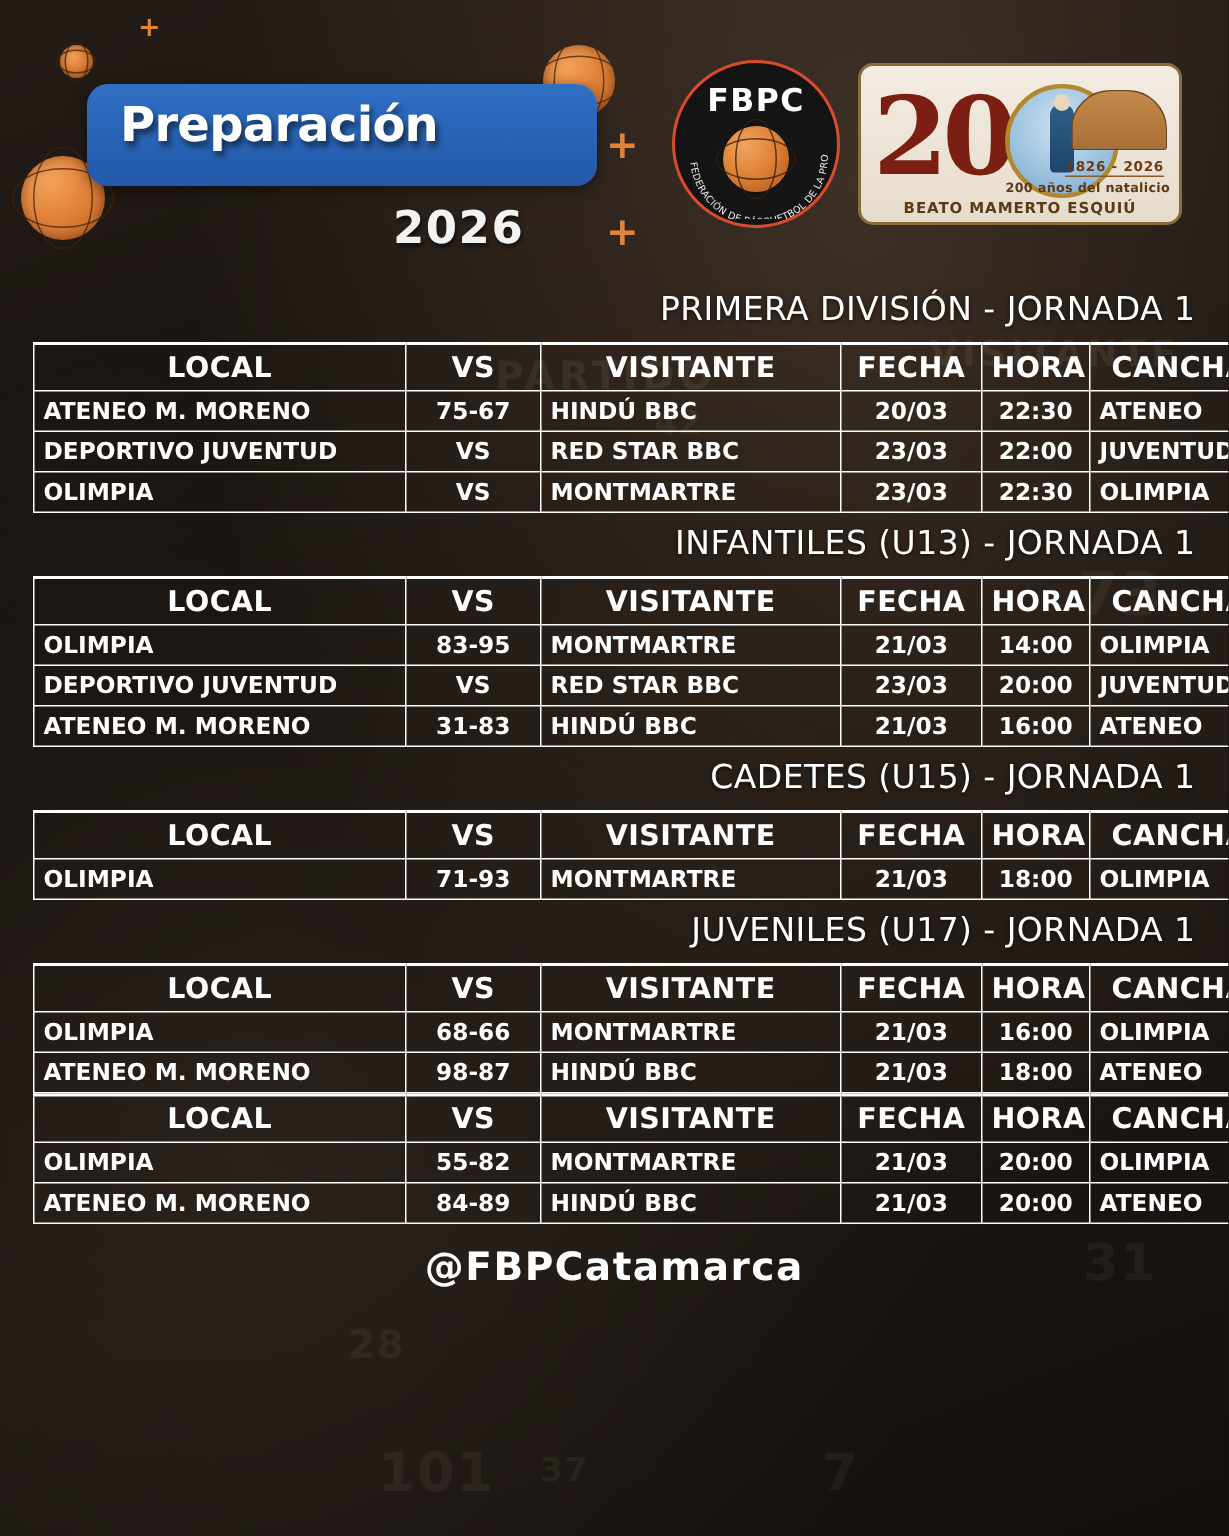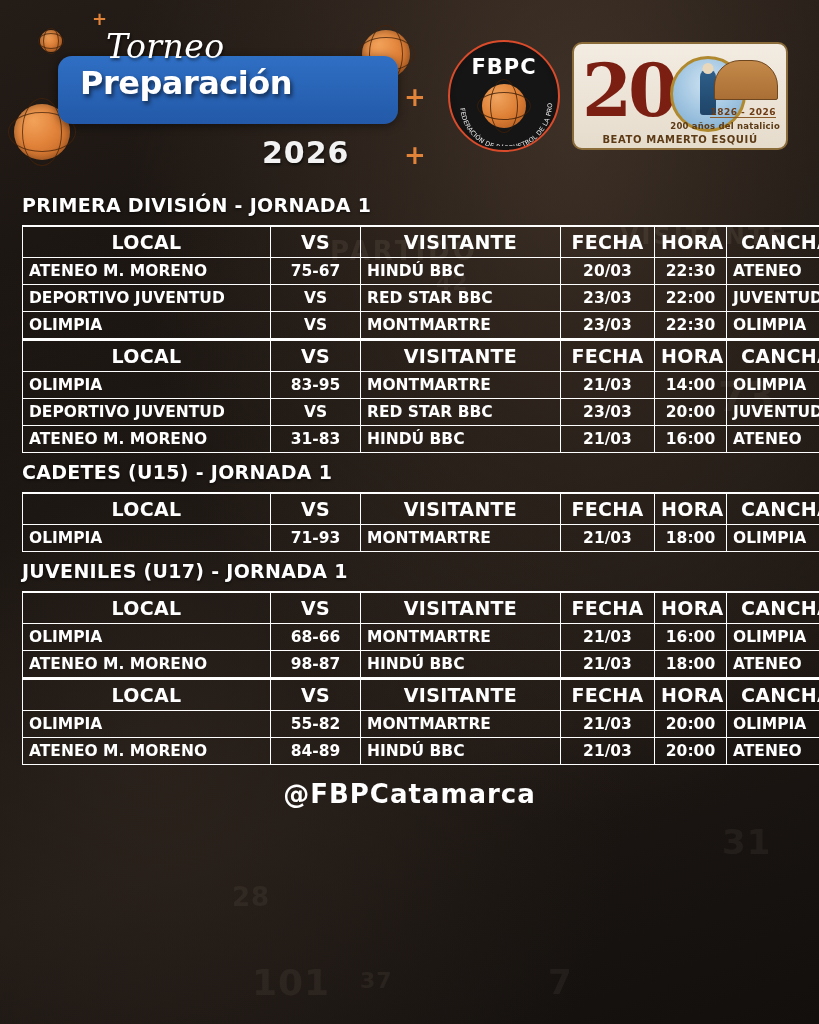--- a/index.html
+++ b/index.html
@@ -182,24 +182,24 @@
     font-size: 8.5px; color: #5c3a16; font-weight: 700; letter-spacing: 0.2px;
   }
   .l200-sub2 {
     position: absolute; left: 0; right: 0; bottom: 3px; text-align: center;
     font-size: 10px; color: #5c3a16; font-weight: 700; letter-spacing: 0.6px;
   }
 
   
   .content { position: relative; padding: 0 22px; }
   .section-title {
-    text-align: left;
+    text-align: right;
     color: #ffffff;
-    font-weight: 700;
-    font-size: 19px;
+    font-weight: 400;
+    font-size: 22px;
     letter-spacing: 0.3px;
     padding: 8px 0 9px 0;
     text-shadow: 0 1px 3px rgba(0,0,0,0.7);
   }
   table.sched {
     width: 100%;
     border-collapse: collapse;
     table-layout: fixed;
   }
   table.sched th, table.sched td {
@@ -251,21 +251,20 @@
   <div class="header">
 
     <div class="ball" style="left:14px; top:104px; width:56px; height:56px;"></div>
     <div class="ball" style="left:362px; top:30px; width:48px; height:48px;"></div>
     <div class="ball" style="left:40px; top:30px; width:22px; height:22px;"></div>
     <div class="plus" style="left:404px; top:82px;">+</div>
     <div class="plus" style="left:404px; top:140px;">+</div>
     <div class="plus" style="left:92px; top:8px; font-size:18px;">+</div>
 
     <div class="title-badge"></div>
-    <div class="title-torneo">Torneo</div>
     <div class="title-prep">Preparación</div>
     <div class="title-year">2026</div>
 
     <div class="logo-fbpc">
       <div class="fbpc-inner">
         <div class="fbpc-text">FBPC</div>
         <div class="fbpc-ball"></div>
         <svg class="fbpc-arc" viewBox="0 0 100 76">
           <defs>
               <path id="arcp" d="M 4,34 A 46,46 0 0 0 96,34"></path>
@@ -325,20 +324,21 @@
           <td class="c-local">OLIMPIA</td>
           <td class="c-vs">VS</td>
           <td class="c-vis">MONTMARTRE</td>
           <td class="c-fecha">23/03</td>
           <td class="c-hora">22:30</td>
           <td class="c-cancha">OLIMPIA</td>
         </tr>
       </tbody>
     </table>
 
+    <div class="section-title">INFANTILES (U13) - JORNADA 1</div>
     <table class="sched">
       <thead>
         <tr>
           <th class="c-local">LOCAL</th>
           <th class="c-vs">VS</th>
           <th class="c-vis">VISITANTE</th>
           <th class="c-fecha">FECHA</th>
           <th class="c-hora">HORA</th>
           <th class="c-cancha">CANCHA</th>
         </tr>

